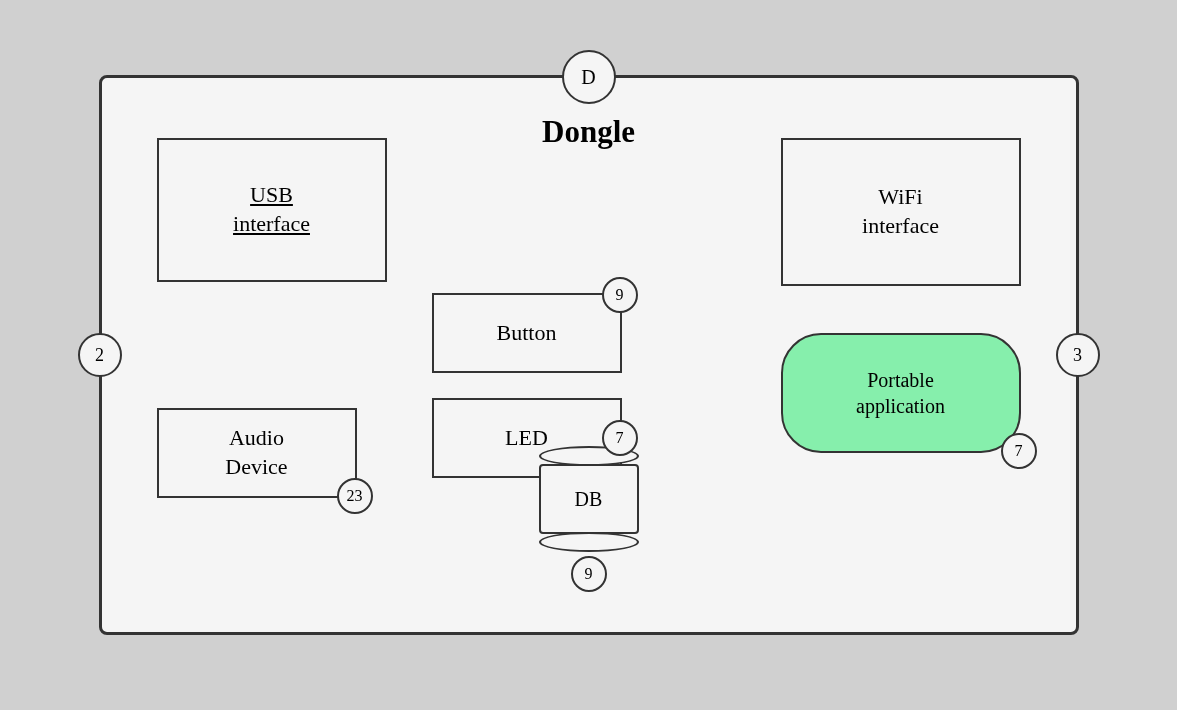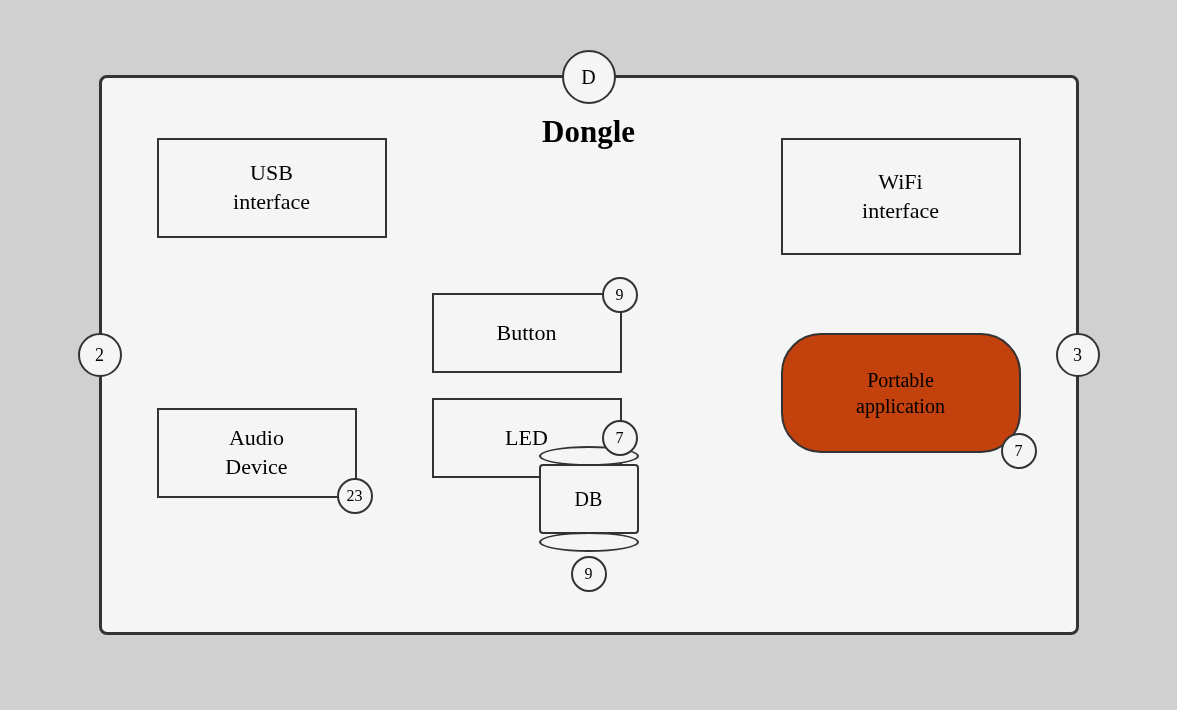--- a/index.html
+++ b/index.html
@@ -68,21 +68,21 @@
       justify-content: center;
       text-align: center;
       font-size: 22px;
       line-height: 1.3;
     }
 
     
     .component-rounded {
       position: absolute;
       border: 2px solid #333;
-      background: #c2410c;
+      background: #86efac;
       display: flex;
       align-items: center;
       justify-content: center;
       text-align: center;
       font-size: 20px;
       line-height: 1.3;
       border-radius: 40px;
     }
 
     
@@ -94,29 +94,30 @@
       font-size: 31px;
       font-weight: bold;
       white-space: nowrap;
     }
 
     
     .usb-box {
       top: 60px;
       left: 55px;
       width: 230px;
-      height: 100px;
+      height: 144px;
+      text-decoration: underline;
     }
 
     
     .wifi-box {
       top: 60px;
       right: 55px;
       width: 240px;
-      height: 117px;
+      height: 148px;
     }
 
     
     .mass-storage-box {
       top: 215px;
       left: 55px;
       width: 200px;
       height: 90px;
     }
 

